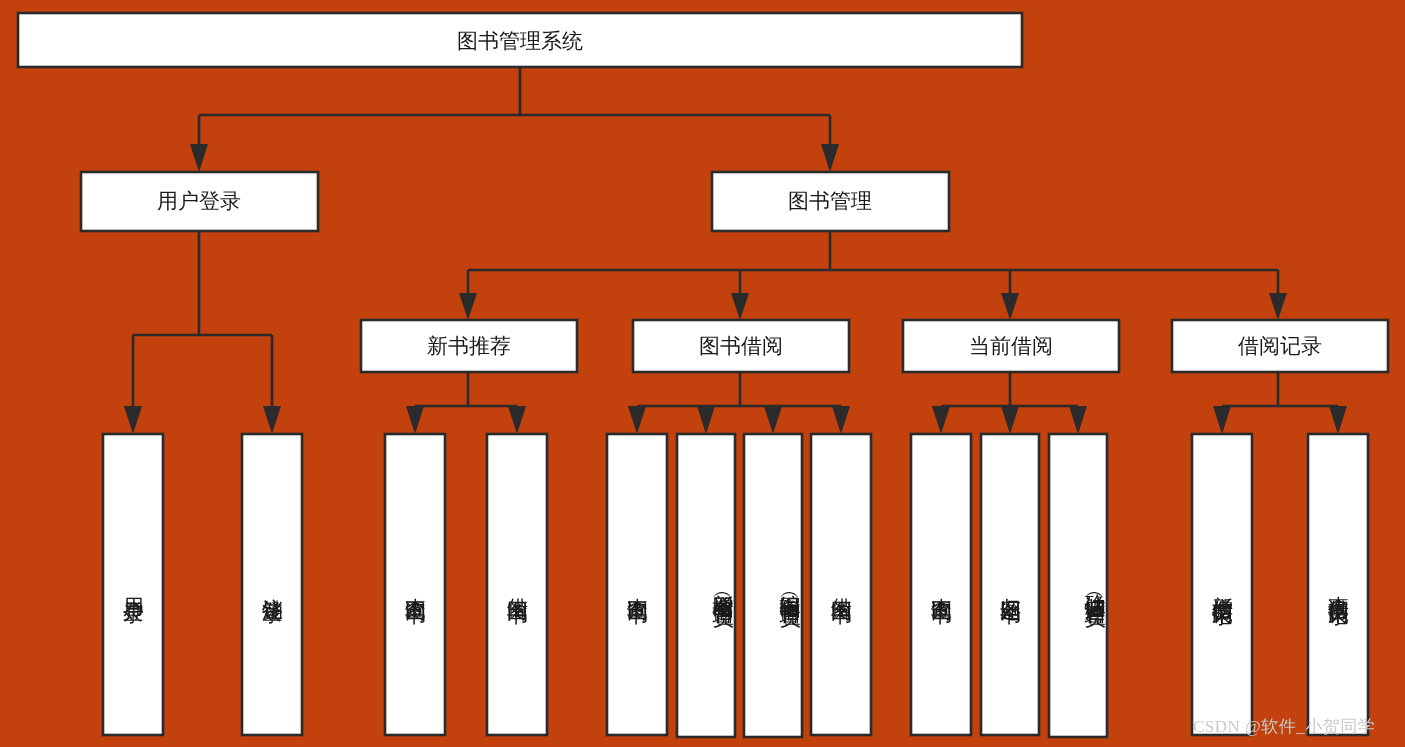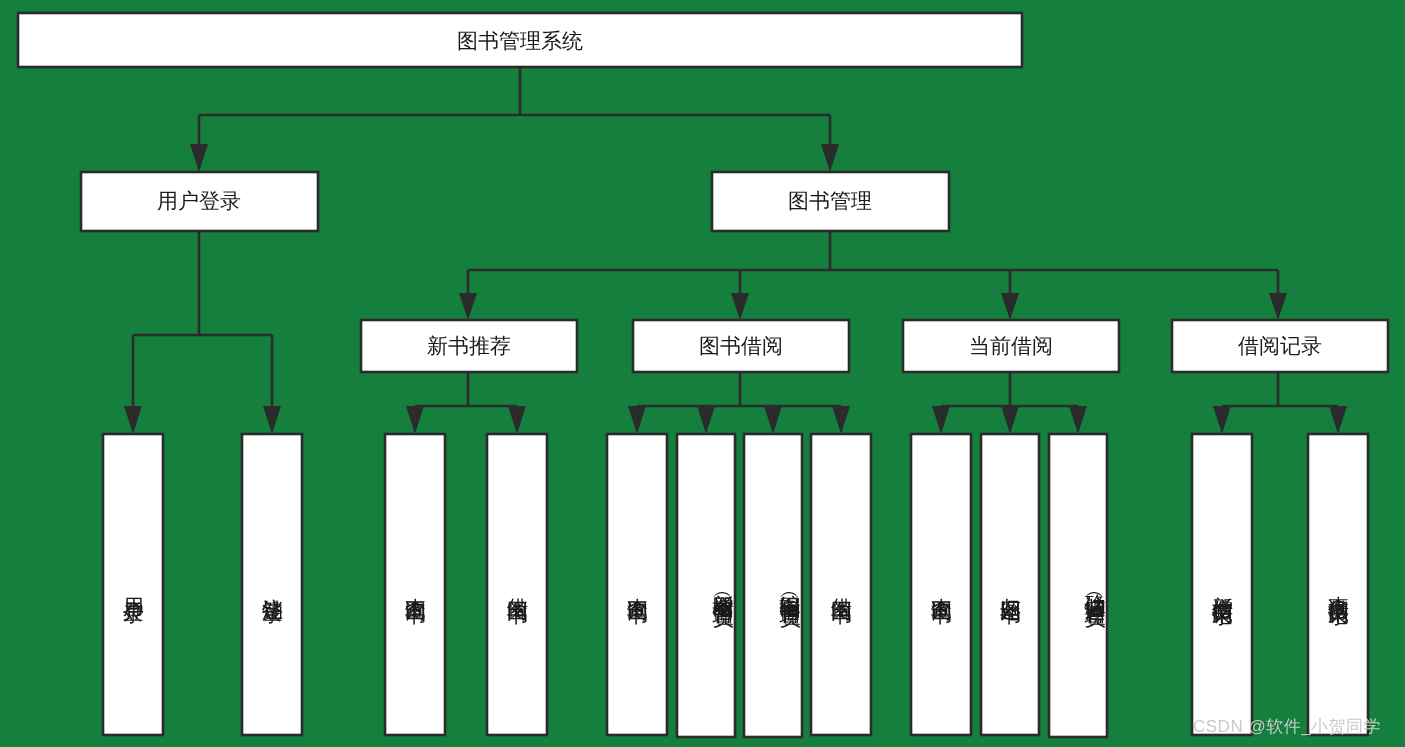--- a/index.html
+++ b/index.html
@@ -10,21 +10,21 @@
   body {
     width: 1405px;
     height: 747px;
     font-family: "Liberation Sans", "DejaVu Sans", sans-serif;
     overflow: hidden;
   }
   #diagram-root {
     position: relative;
     width: 1405px;
     height: 747px;
-    background: #15803d;
+    background: #c2410c;
   }
   svg.diagram-canvas {
     position: absolute;
     top: 0;
     left: 0;
     width: 1405px;
     height: 747px;
   }
   .node-box {
     fill: #ffffff;
@@ -59,21 +59,21 @@
     letter-spacing: 2px;
     display: flex;
     align-items: center;
     justify-content: center;
     text-align: center;
     white-space: nowrap;
     pointer-events: none;
   }
   .watermark {
     position: absolute;
-    font-family: Liberation Sans, sans-serif;
+    font-family: Liberation Serif, serif;
     font-size: 17px;
     color: #c9c9c9;
     white-space: nowrap;
     letter-spacing: 0.5px;
   }
 </style>
 </head>
 <body>
 
 <div id="diagram-root">

